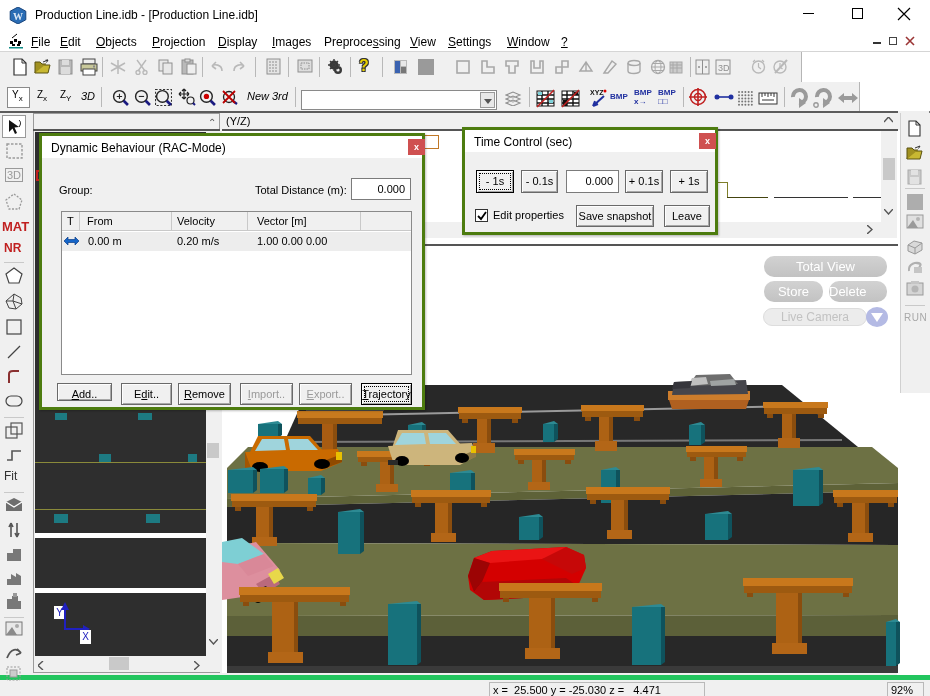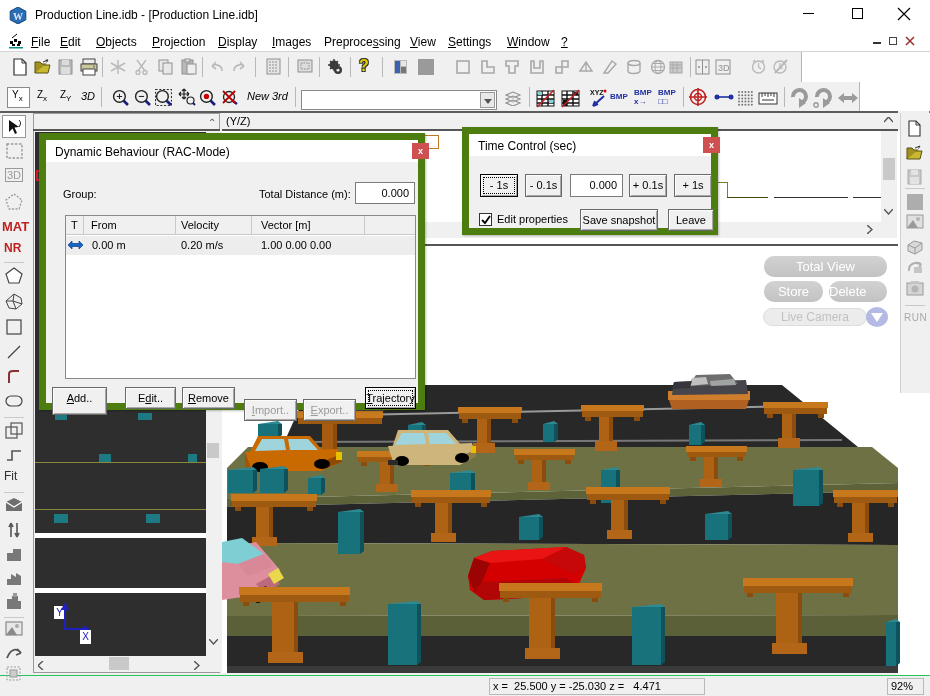--- a/index.html
+++ b/index.html
@@ -27,29 +27,29 @@
   #rbelow { position:absolute; left:900px; top:393px; width:30px; height:282px; background:#ffffff; }
   
   #lpane { position:absolute; left:33px; top:113px; width:187px; height:560px; background:#f0f0f0; border:1px solid #9a9a9a; }
   #lpane .tab { position:absolute; left:2px; top:16px; font-size:11px; color:#000; }
   #ldark { position:absolute; left:1px; top:18px; width:171px; height:524px; background:#2e2e2e; }
   #lvscroll { position:absolute; left:172px; top:17px; width:14px; height:525px; background:#f0f0f0; }
   #lhscroll { position:absolute; left:0px; top:542px; width:186px; height:16px; background:#f0f0f0; }
   #rpane { position:absolute; left:222px; top:113px; width:678px; height:127px; background:#ffffff; }
   #rpane .tab { position:absolute; left:4px; top:2px; font-size:11px; color:#000; }
   #scene { position:absolute; left:222px; top:240px; width:678px; height:433px; background:#ffffff; }
-  #sbar { position:absolute; left:0; top:675px; width:930px; height:21px; background:#f0f0f0; border-top:1px solid #22c55e; font-size:11px; }
+  #sbar { position:absolute; left:0; top:675px; width:930px; height:21px; background:#f0f0f0; border-top:5px solid #22c55e; font-size:11px; }
   .sfield { position:absolute; top:2px; height:17px; border:1px solid #b9b9b9; padding:1px 3px; }
   
-  .dlg { position:absolute; z-index:60; background:#f0f0f0; border:7px solid #4d7c0f; box-shadow:1px 1px 2px rgba(0,0,0,0.25); }
+  .dlg { position:absolute; z-index:60; background:#f0f0f0; border:3px solid #4d7c0f; box-shadow:1px 1px 2px rgba(0,0,0,0.25); }
   .dlg .dtitle { position:absolute; left:0; top:0; right:0; height:22px; background:#ffffff; }
   .dlg .dtxt { position:absolute; left:9px; top:5px; font-size:12px; color:#000; }
   .dlg .dclose { position:absolute; top:3px; width:17px; height:16px; background:#cf5050; color:#fff; font-size:9px; text-align:center; line-height:16px; font-weight:bold; }
   .btn { position:absolute; background:#f0f0f0; border:1px solid #696969; box-shadow:inset 1px 1px 0 #fdfdfd, inset -1px -1px 0 #a8a8a8; font-size:11px; text-align:center; color:#000; }
-  .btn.dis { color:#9a9a9a;margin-top:12px; }
+  .btn.dis { color:#9a9a9a; }
   .tbox { position:absolute; background:#ffffff; border:1px solid #7b7b7b; font-size:11px; }
   u { text-decoration:underline; }
   .scroll-glyph { color:#555; font-size:10px; position:absolute; }
 </style>
 </head>
 <body>
 <div id="win"></div>
 <div id="title">
   <svg class="abs" style="left:9px;top:7px" width="18" height="17" viewBox="0 0 18 17">
     <polygon points="9,0 16.8,4.2 16.8,12.8 9,17 1.2,12.8 1.2,4.2" fill="#2a6db5" stroke="#17447c" stroke-width="1"></polygon>
@@ -515,21 +515,21 @@
     </div>
     <div class="abs" style="left:0;top:20px;width:349px;height:19px;background:#ededed;font-size:11px">
       <svg class="abs" style="left:2px;top:3px" width="15" height="12" viewBox="0 0 15 12">
           <path d="M0,6 L4,2 L4,4.5 L11,4.5 L11,2 L15,6 L11,10 L11,7.5 L4,7.5 L4,10 Z" fill="#1565c8" stroke="#0a3c86" stroke-width="0.7"></path>
         </svg>
       <span class="abs" style="left:26px;top:3px">0.00 m</span>
       <span class="abs" style="left:115px;top:3px">0.20 m/s</span>
       <span class="abs" style="left:195px;top:3px">1.00 0.00 0.00</span>
     </div>
   </div>
-  <div class="btn" style="left:6px;top:247px;width:55px;height:28px;line-height:20px"><u>A</u>dd..</div>
+  <div class="btn" style="left:15px;top:247px;width:55px;height:18px;line-height:20px"><u>A</u>dd..</div>
   <div class="btn" style="left:79px;top:247px;width:51px;height:22px;line-height:20px">E<u>d</u>it..</div>
   <div class="btn" style="left:136px;top:247px;width:53px;height:22px;line-height:20px"><u>R</u>emove</div>
   <div class="btn dis" style="left:198px;top:247px;width:53px;height:22px;line-height:20px"><u>I</u>mport..</div>
   <div class="btn dis" style="left:257px;top:247px;width:53px;height:22px;line-height:20px"><u>E</u>xport..</div>
   <div class="btn" style="left:319px;top:247px;width:51px;height:22px;line-height:20px;outline:1px dotted #000;outline-offset:-4px;border:1px solid #000"><u>T</u>rajectory</div>
 </div>
 
 <div class="dlg" id="tcdlg" style="left:462px;top:127px;width:256px;height:108px">
   <div class="dtitle"></div>
   <span class="dtxt">Time Control (sec)</span>

